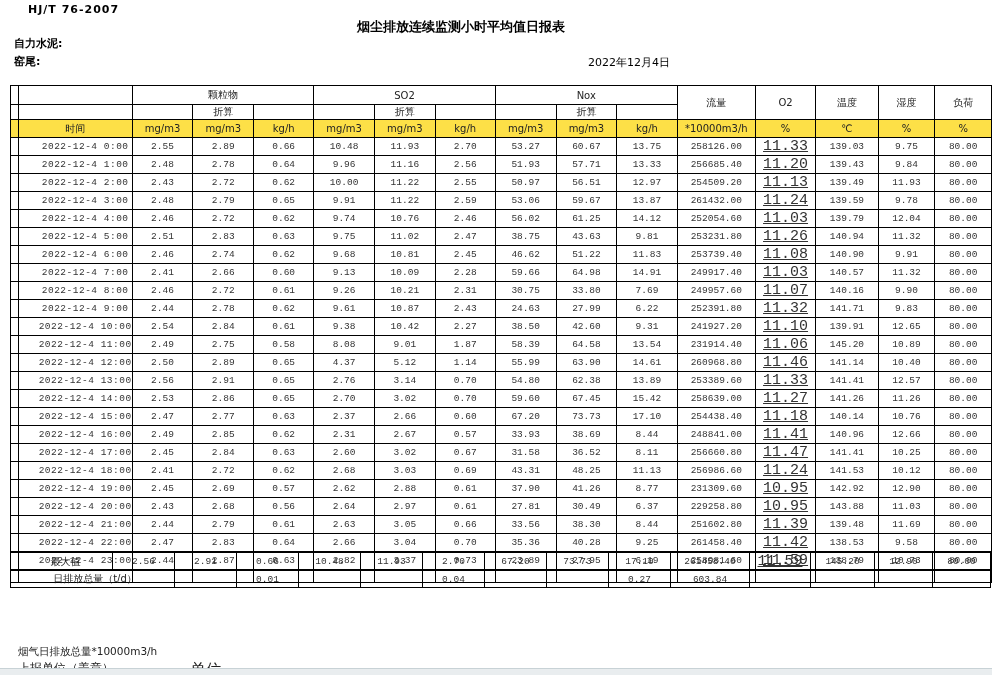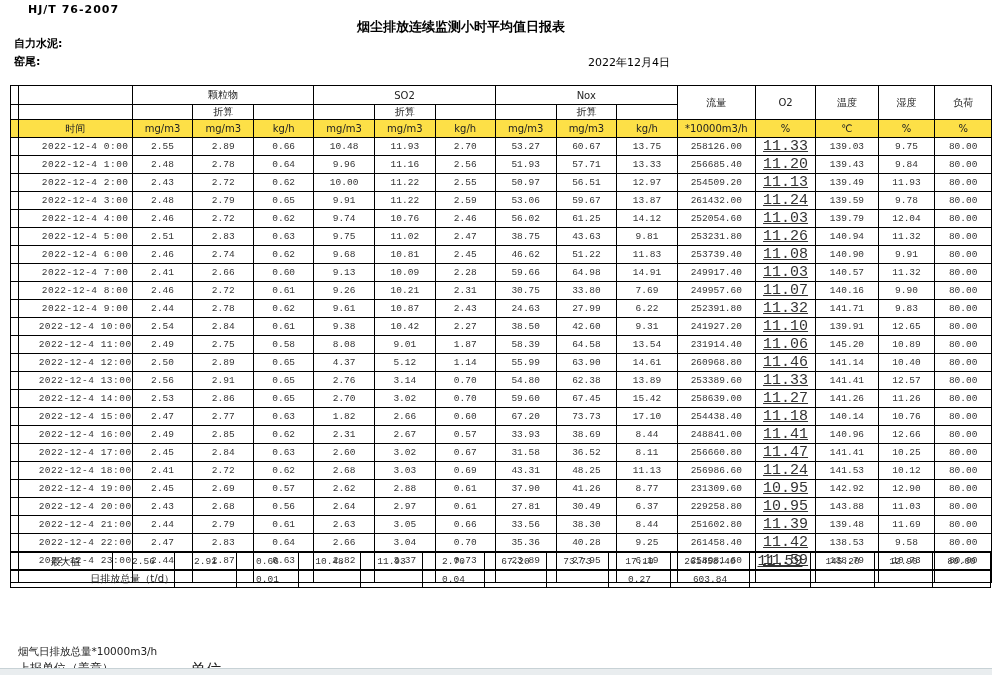--- a/index.html
+++ b/index.html
@@ -18,21 +18,21 @@
   #main-table{position:absolute;left:10px;top:85px;}
   #summary-table{position:absolute;left:10px;top:552px;}
   tr.hrow1 td{height:18px;}
   tr.hrow2 td{height:12px;}
   tr.units td{height:17px;background:#fde047;}
   tr.datarow td{height:15px;}
   tr.blankrow td{height:12px;}
   tr.sumrow td{height:16px;}
   td.timecell{font-size:9.5px;letter-spacing:0.5px;padding-left:20px;}
   td.o2cell{font-size:15px;text-decoration:underline;}
-  td.leftlabel{text-align:right;padding-left:5px;}
+  td.leftlabel{text-align:center;padding-left:5px;}
   .foot1{position:absolute;left:18px;top:645px;font-size:10.5px;color:#222;}
   .foot2{position:absolute;left:18px;top:660px;font-size:12px;color:#222;}
   .foot3{position:absolute;left:190px;top:660px;font-size:16px;color:#222;}
   .bottom-strip{position:absolute;left:0;top:668px;width:992px;height:7px;
                 background:#e9edef;border-top:1px solid #c8d2d6;}
 </style>
 </head>
 <body>
 
 <div class="page">
@@ -376,21 +376,21 @@
           <td>141.26</td>
           <td>11.26</td>
           <td>80.00</td>
         </tr>
         <tr class="datarow">
           <td></td>
           <td class="timecell">2022-12-4 15:00</td>
           <td>2.47</td>
           <td>2.77</td>
           <td>0.63</td>
-          <td>1.82</td>
+          <td>2.37</td>
           <td>2.66</td>
           <td>0.60</td>
           <td>67.20</td>
           <td>73.73</td>
           <td>17.10</td>
           <td>254438.40</td>
           <td class="o2cell">11.18</td>
           <td>140.14</td>
           <td>10.76</td>
           <td>80.00</td>

